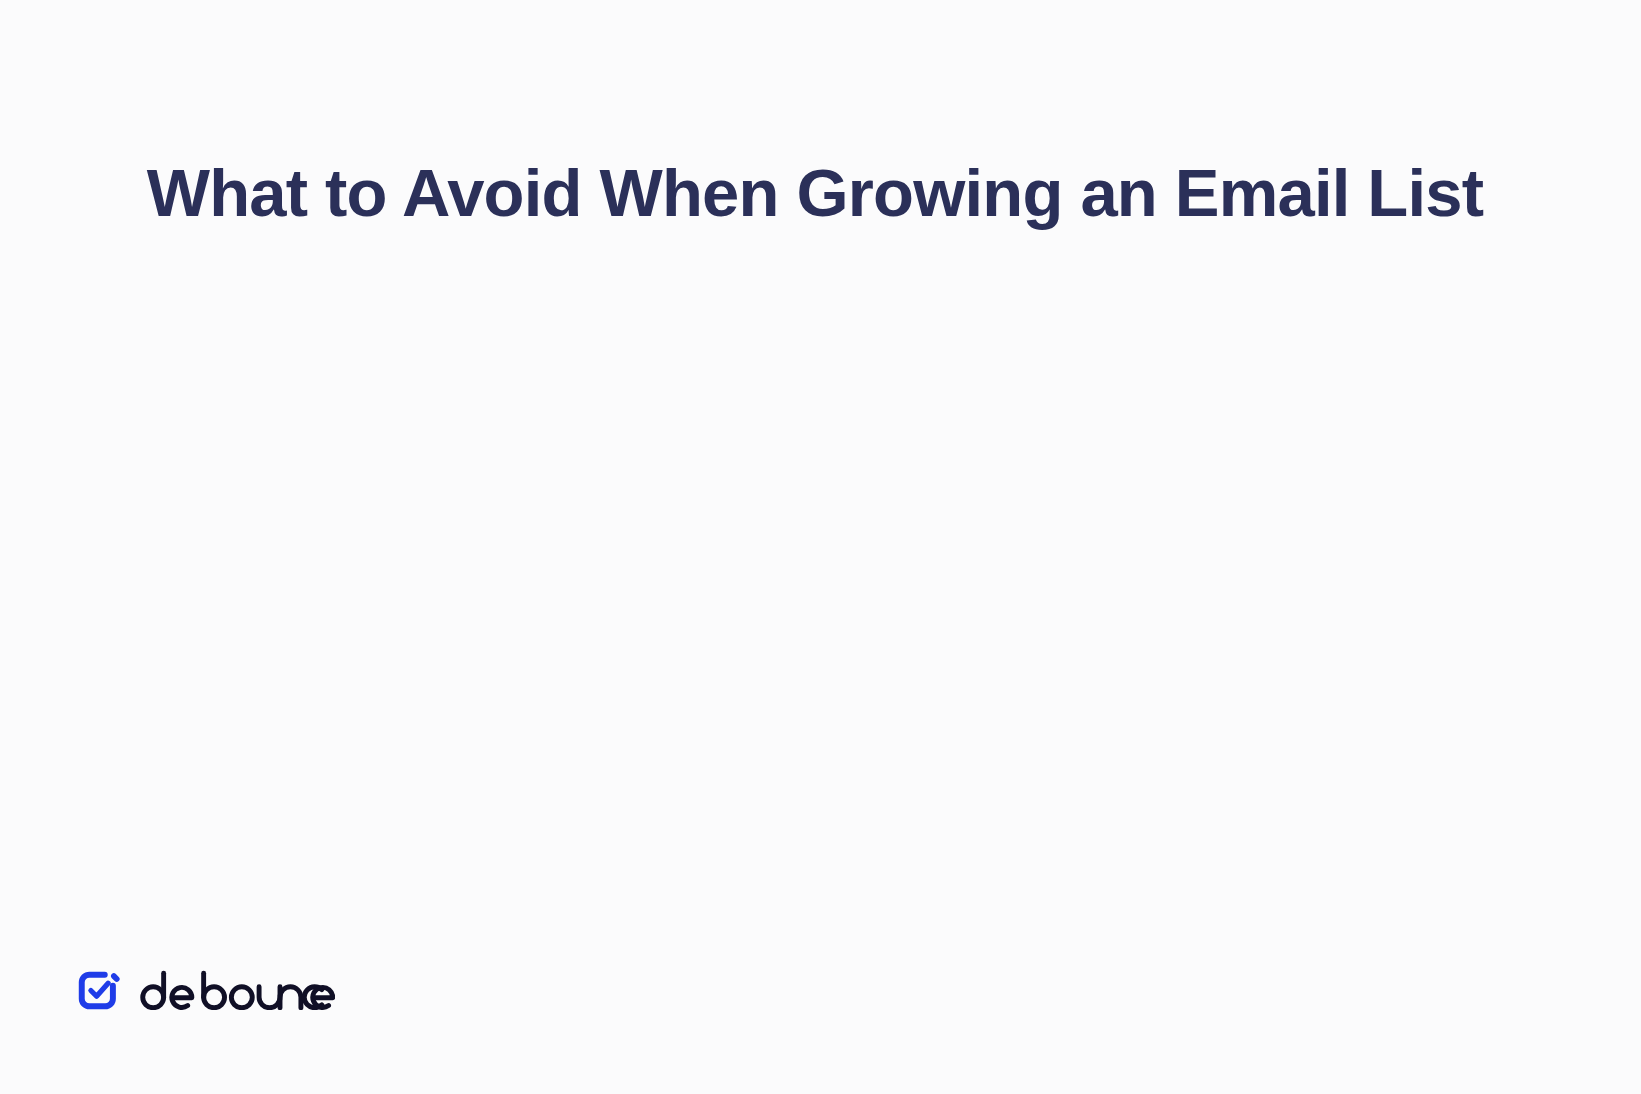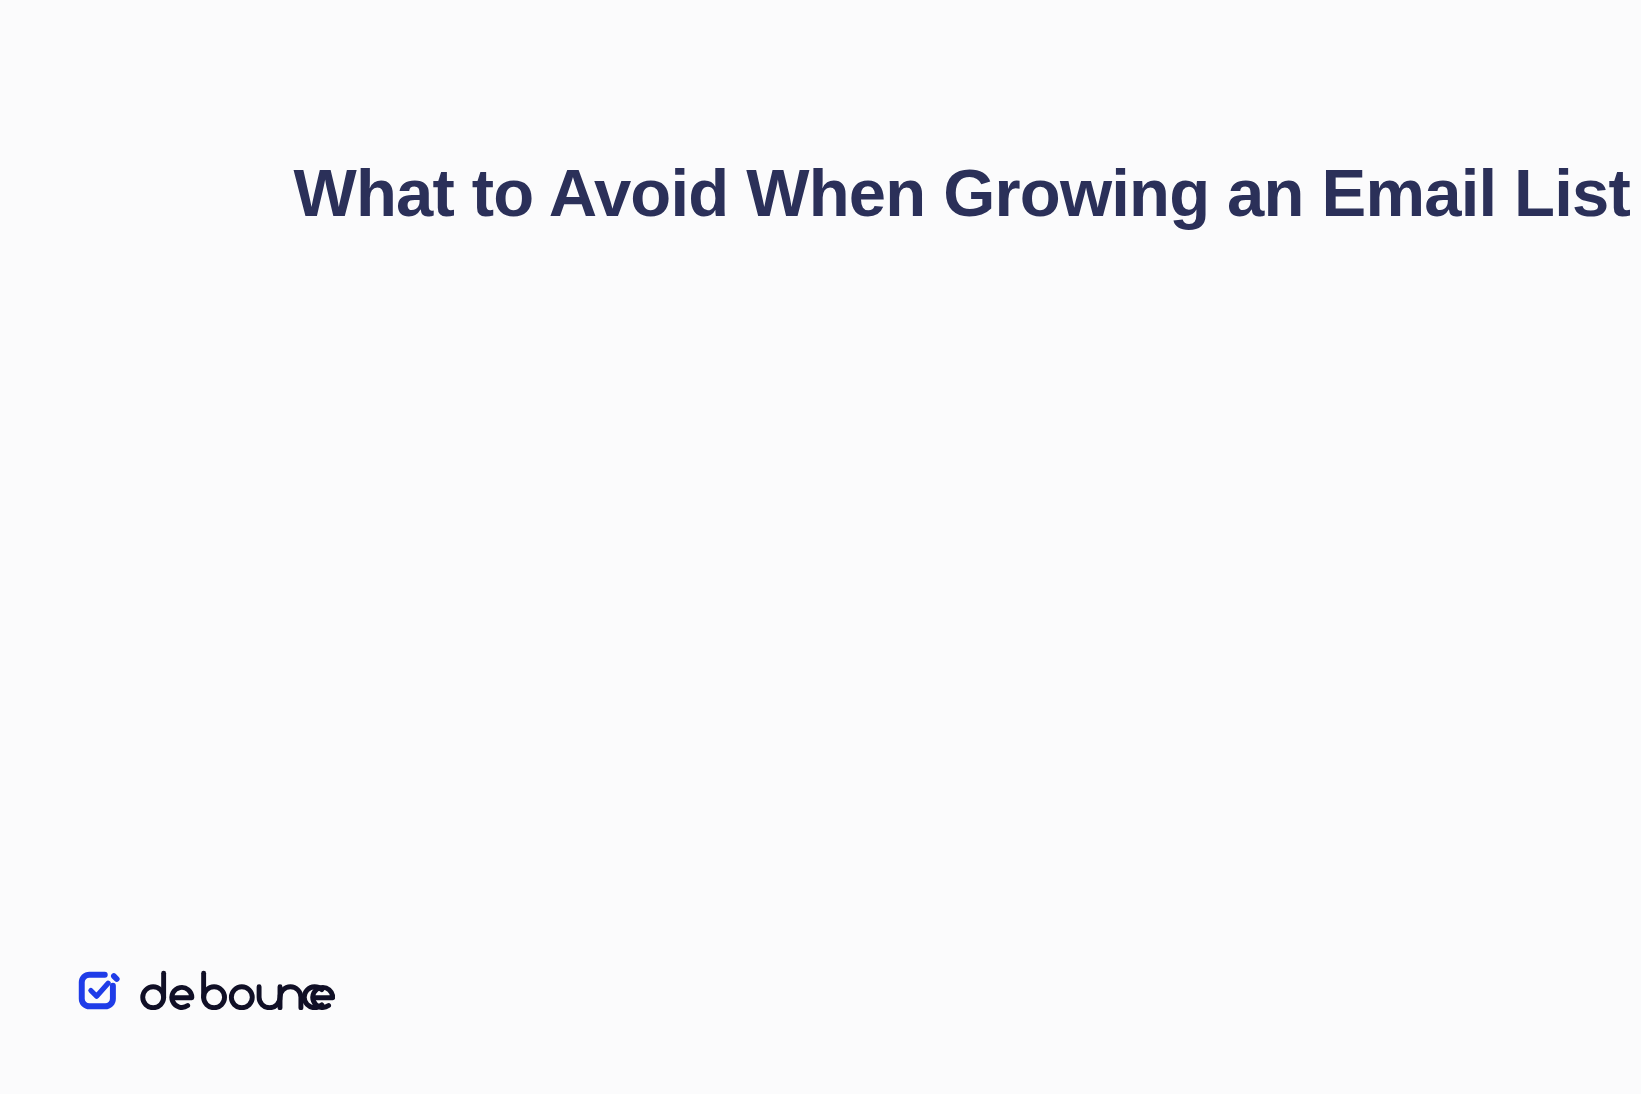--- a/index.html
+++ b/index.html
@@ -22,21 +22,21 @@
     background: #fbfbfc;
     box-sizing: border-box;
   }
 
   
   .slide-title {
     position: absolute;
     left: 0;
     right: 11px;
     top: 110px;
-    text-align: right;
+    text-align: center;
     color: #2b3059;
     font-family: "Liberation Sans", sans-serif;
     font-weight: bold;
     font-size: 67px;
     line-height: 1.12;
     letter-spacing: -0.8px;
     white-space: nowrap;
   }
 
   

